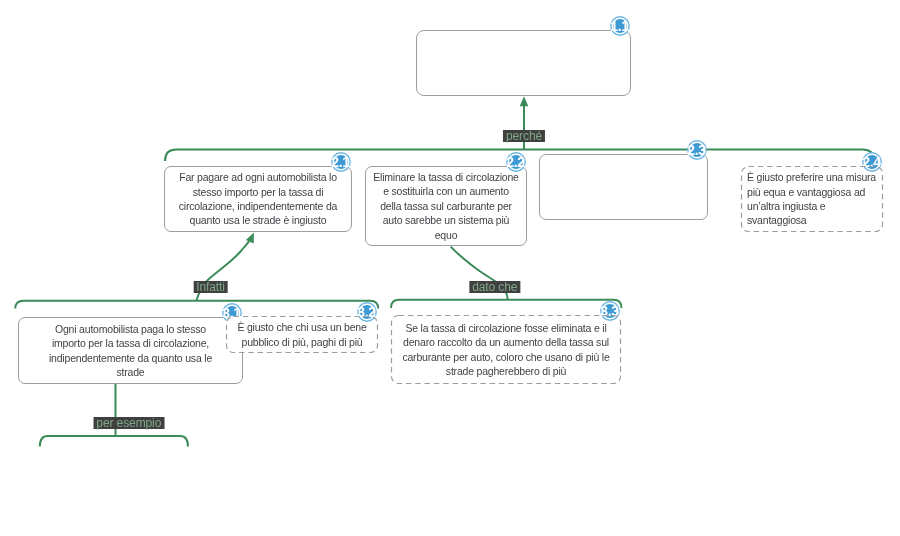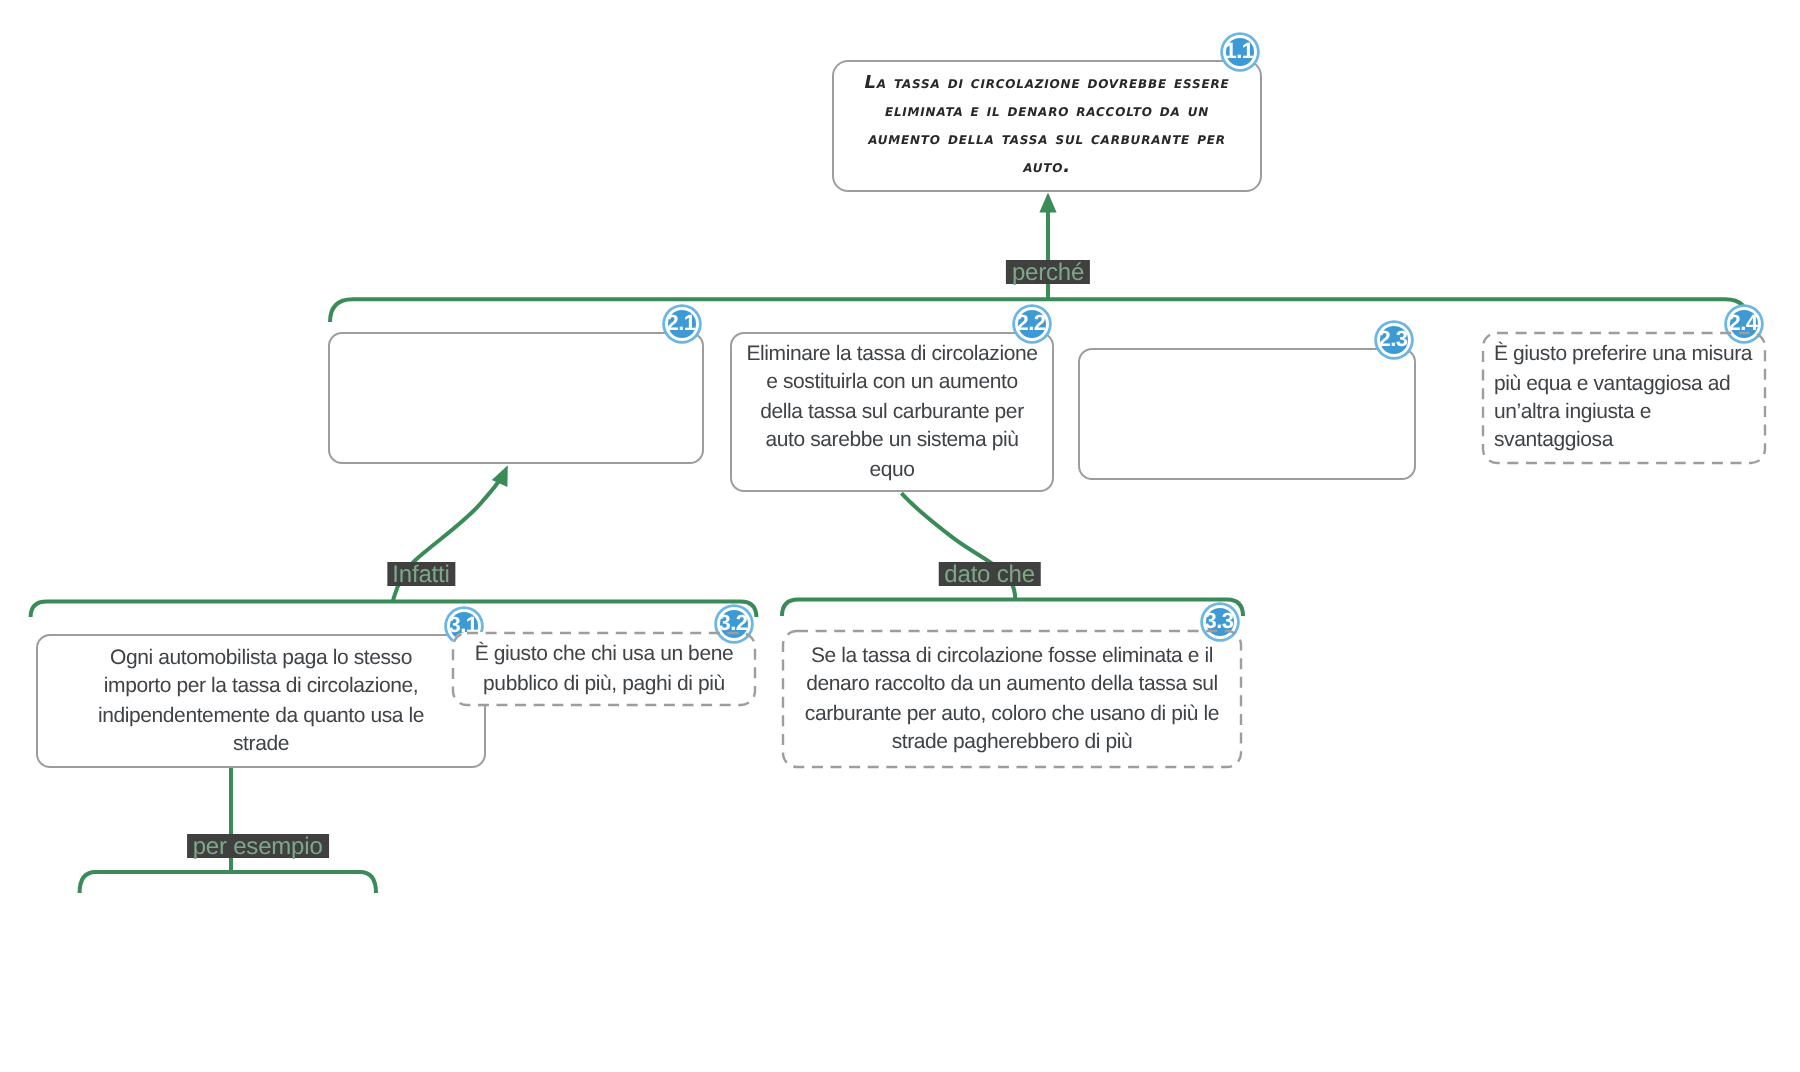--- a/index.html
+++ b/index.html
@@ -49,21 +49,21 @@
   .badge {
     position: absolute;
     top: -12px;
     right: 3.5px;
     width: 14px;
     height: 14px;
     border-radius: 50%;
     background: #3e9ad5;
     box-shadow: 0 0 0 1.5px #ffffff, 0 0 0 2.9px #6cb6e4;
     color: #ffffff;
-    font-size: 11px;
+    font-size: 14px;
     font-weight: bold;
     letter-spacing: -0.3px;
     font-style: normal;
     font-variant: normal;
     display: flex;
     align-items: center;
     justify-content: center;
     z-index: 4;
     font-family: "Liberation Sans", sans-serif;
   }
@@ -78,21 +78,21 @@
     letter-spacing: -0.1px;
     padding: 0 3px;
     line-height: 12px;
     white-space: nowrap;
   }
 
   
   #node-1-1 { left: 416px; top:  30px; width: 215px; height: 66px; }
   #node-2-1 { left: 164px; top: 166px; width: 188px; height: 66px; }
   #node-2-2 { left: 365px; top: 166px; width: 162px; height: 80px; }
-  #node-2-3 { left: 539px; top: 174px; width: 169px; height: 66px; padding-left: 44px; }
+  #node-2-3 { left: 539px; top: 154px; width: 169px; height: 66px; padding-left: 44px; }
   #node-2-4 { left: 741px; top: 166px; width: 142px; height: 66px; }
   #node-3-1 { left:  18px; top: 317px; width: 225px; height: 67px; }
   #node-3-2 { left: 226px; top: 316px; width: 152px; height: 37px; }
   #node-3-3 { left: 391px; top: 315px; width: 230px; height: 69px; }
   #node-4-1 { left:  40px; top: 452px; width: 150px; height: 66px; }
 
   
   #label-perche      { left: 524px;   top: 136px; }
   #label-infatti     { left: 210.5px; top: 286.5px; }
   #label-dato-che    { left: 494.8px; top: 287px; text-align: center; }
@@ -125,28 +125,28 @@
   </svg>
 
   <svg class="connectors" style="z-index:6; pointer-events:none;" width="900" height="536" viewBox="0 0 900 536" fill="none">
     <rect x="741.5" y="166.5" width="141" height="65" rx="7" stroke="#9d9d9d" stroke-width="1.2" stroke-dasharray="5.5 3.8"></rect>
     <rect x="226.5" y="316.5" width="151" height="36" rx="7" stroke="#9d9d9d" stroke-width="1.2" stroke-dasharray="5.5 3.8"></rect>
     <rect x="391.5" y="315.5" width="229" height="68" rx="7" stroke="#9d9d9d" stroke-width="1.2" stroke-dasharray="5.5 3.8"></rect>
   </svg>
 
   <div class="node claim" id="node-1-1">
     <span class="badge">1.1</span>
-    <span class="txt">La tassa di circolazione dovrebbe essere
-eliminata e il denaro raccolto da un
-aumento della tassa sul carburante per
-auto.</span>
   </div>
 
   <div class="node" id="node-2-1">
     <span class="badge">2.1</span>
+    <span class="txt">Far pagare ad ogni automobilista lo
+stesso importo per la tassa di
+circolazione, indipendentemente da
+quanto usa le strade è ingiusto</span>
   </div>
 
   <div class="node" id="node-2-2">
     <span class="badge">2.2</span>
     <span class="txt">Eliminare la tassa di circolazione
 e sostituirla con un aumento
 della tassa sul carburante per
 auto sarebbe un sistema più
 equo</span>
   </div>

